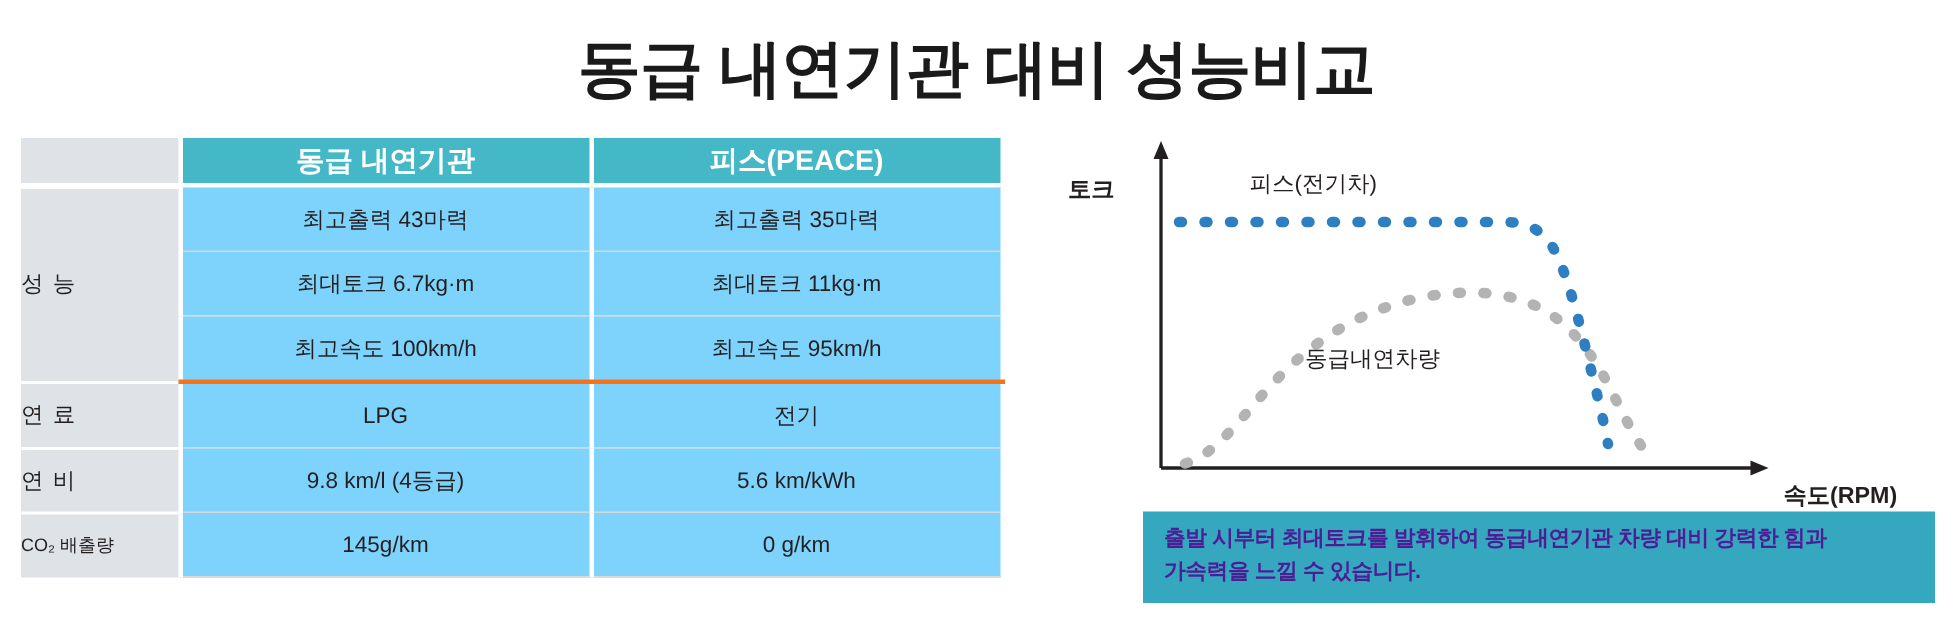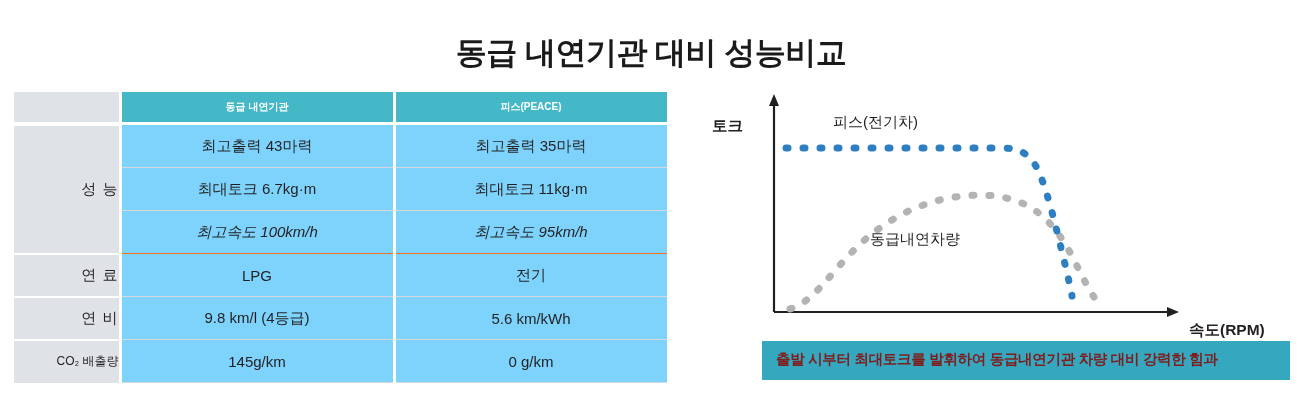--- a/index.html
+++ b/index.html
@@ -12,25 +12,25 @@
     height: 420px;
     position: relative;
     font-family: "Liberation Sans", "DejaVu Sans", sans-serif;
     color: #231f20;
     overflow: hidden;
   }
 
   
   #page-title {
     position: absolute;
-    top: 32px;
+    top: 18px;
     left: 0;
     width: 1302px;
     text-align: center;
-    font-size: 31px;
+    font-size: 42px;
     font-weight: bold;
     letter-spacing: -0.5px;
     color: #1a1a1a;
   }
 
   
   #spec-table {
     position: absolute;
     left: 14px;
     top: 92px;
@@ -45,55 +45,54 @@
   .col-label { width: 106px; }
   .col-val   { width: 274px; }
 
   .hdr-blank {
     background: #dfe3e8;
     height: 30px;
   }
   .hdr-cell {
     background: #45b8c8;
     color: #ffffff;
-    font-size: 10px;
+    font-size: 19px;
     font-weight: bold;
     text-align: center;
     height: 30px;
     vertical-align: middle;
     border-left: 3px solid #ffffff;
     border-right: 3px solid #ffffff;
   }
   .rowlabel {
     background: #dfe3e8;
     color: #231f20;
     font-size: 15px;
-    text-align: right;
+    text-align: left;
     vertical-align: middle;
     border-top: 2px solid #ffffff;
     letter-spacing: 1px;
   }
   .rowlabel.small {
     font-size: 12px;
     letter-spacing: 0;
   }
   .valcell {
     background: #7dd3fc;
     color: #231f20;
     font-size: 15px;
     text-align: center;
     vertical-align: middle;
     height: 42px;
     border-bottom: 1px solid #d6d9dc;
     border-left: 3px solid #ffffff;
     border-right: 3px solid #ffffff;
   }
   .valcell.last-in-group {
-    border-bottom: 1px solid #f97316;
-    font-style: italic;
+    border-bottom: 3px solid #f97316;
   }
   .spacer-row td { height: 2px; background: #ffffff; border: none; }
 
   
   #chart-area {
     position: absolute;
     left: 702px;
     top: 88px;
     width: 585px;
     height: 260px;
@@ -117,21 +116,21 @@
   #label-peace { left: 131px; top: 25px; }
   #label-ice   { left: 168px; top: 142px; }
 
   
   #caption-box {
     position: absolute;
     left: 762px;
     top: 341px;
     width: 528px;
     background: #35a8c0;
-    color: #7f1d1d;
+    color: #4c1d95;
     font-size: 14.5px;
     line-height: 1.5;
     padding: 8px 12px 9px 14px;
     box-sizing: border-box;
     font-weight: bold;
     letter-spacing: -0.3px;
   }
 </style>
 </head>
 <body>
@@ -208,13 +207,14 @@
 
   <span class="axis-label" id="label-torque">토크</span>
   <span class="axis-label" id="label-speed">속도(RPM)</span>
 
   <span class="series-label" id="label-peace">피스(전기차)</span>
   <span class="series-label" id="label-ice">동급내연차량</span>
 </div>
 
 <div id="caption-box">
   <div>출발 시부터 최대토크를 발휘하여 동급내연기관 차량 대비 강력한 힘과</div>
+  <div>가속력을 느낄 수 있습니다.</div>
 </div>
 
 </body></html>

